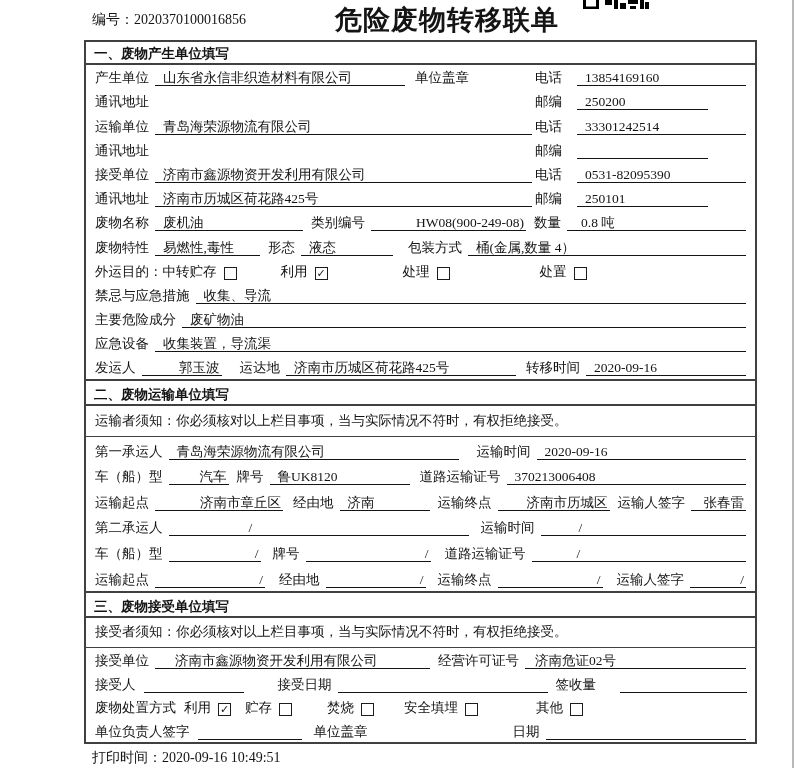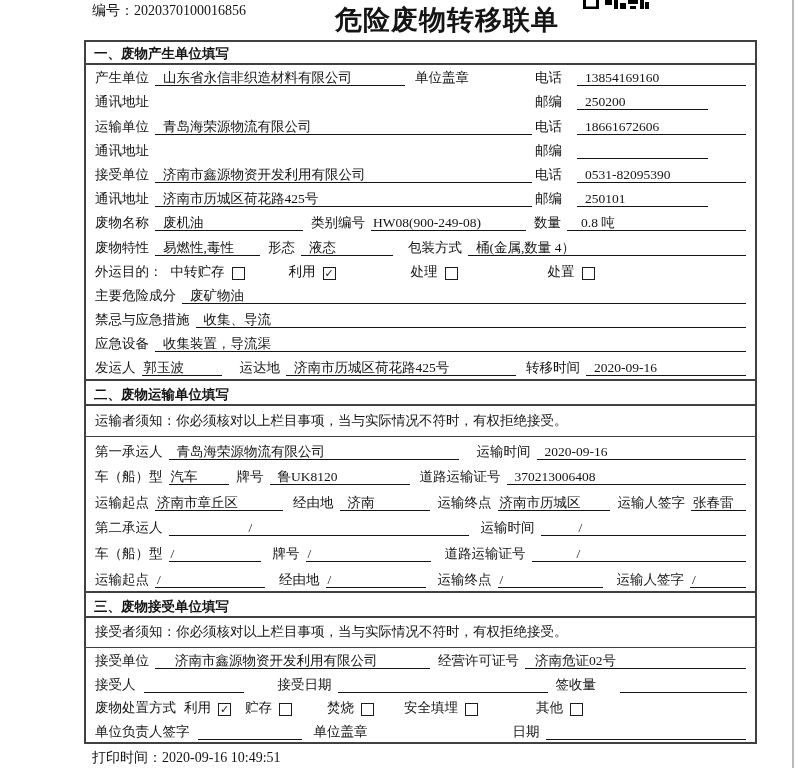--- a/index.html
+++ b/index.html
@@ -1,39 +1,39 @@
 <!DOCTYPE html>
 <html><head>
 <meta charset="utf-8">
 <style>
   *{box-sizing:border-box;margin:0;padding:0}
   html,body{width:796px;height:768px;background:#fff;overflow:hidden}
   .doc{position:relative;width:796px;height:768px;background:#fff;
        font-family:"Liberation Serif","DejaVu Serif",serif;color:#141414;font-size:13.5px}
-  .serial{position:absolute;left:92px;top:2px;font-size:14px;white-space:nowrap}
+  .serial{position:absolute;left:92px;top:11px;font-size:14px;white-space:nowrap}
   .title{position:absolute;left:0;top:2px;width:100%;text-align:center;transform:translateX(49px);
          font-size:27px;font-weight:700;letter-spacing:1px;
          font-family:"Liberation Sans","DejaVu Sans",sans-serif}
   .qr{position:absolute;left:583px;top:0;width:66px;height:9px}
   .pageedge{position:absolute;left:792px;top:0;width:2px;height:768px;background:#b9b9b9}
   .formbox{position:absolute;left:84px;top:40px;width:673px;height:704px;border:2px solid #404040;
            display:flex;flex-direction:column;background:#fff}
   .sechead{flex:0 0 21px;font-family:"Liberation Sans","DejaVu Sans",sans-serif;font-weight:700;
            font-size:13.5px;padding:3px 0 0 8px;border-bottom:2px solid #404040;white-space:nowrap}
   .sechead.mid{flex:0 0 26px;border-top:2px solid #404040;padding-top:5px}
   .noterow{flex:0 0 30.5px;border-bottom:1.5px solid #404040;display:flex;align-items:center;
            padding:0 9px;white-space:nowrap}
   .row{display:flex;align-items:flex-end;padding:0 9px 3px 9px;min-width:0}
   .row.h1{flex:0 0 24.2px}
   .row.h2{flex:0 0 25.6px}
   .row.h3{flex:0 0 23.8px}
   .lbl{white-space:nowrap;flex-shrink:0;line-height:16px}
   .uv{border-bottom:1px solid #141414;height:16px;line-height:16px;margin-left:6px;
       white-space:nowrap;flex-shrink:0;padding:0 2px 0 8px;overflow:hidden;display:block}
-  .uv.c{text-align:left;padding:0 2px}
+  .uv.c{text-align:right;padding:0 2px}
   .uv.grow{flex:1 1 auto;min-width:0}
   .uv.grow.bfr{margin-right:3px}
   .rg{margin-left:auto;display:flex;align-items:flex-end;flex:0 0 211px}
   .rg .lbl{width:28px}
   .rg .uv{flex:1 1 auto;margin-left:14px}
   .rg .uv.short{flex:0 0 131px;margin-right:38px}
   .cbi{display:flex;align-items:flex-end;flex-shrink:0}
   .box{width:13px;height:13px;border:1.5px solid #1c1c1c;margin-left:7px;display:flex;
        align-items:center;justify-content:center;font-family:"DejaVu Sans",sans-serif;
        font-size:11px;font-weight:700;line-height:1;flex-shrink:0}
@@ -83,21 +83,21 @@
         <span class="lbl">邮编</span>
         <span class="uv short">250200</span>
       </span>
     </div>
 
     <div class="row h1">
       <span class="lbl">运输单位</span>
       <span class="uv grow bfr">青岛海荣源物流有限公司</span>
       <span class="rg">
         <span class="lbl">电话</span>
-        <span class="uv">18661672606</span>
+        <span class="uv">33301242514</span>
       </span>
     </div>
 
     <div class="row h1">
       <span class="lbl">通讯地址</span>
       <span class="rg">
         <span class="lbl">邮编</span>
         <span class="uv short"></span>
       </span>
     </div>
@@ -133,46 +133,46 @@
       <span class="lbl">废物特性</span>
       <span class="uv" style="flex:0 0 105px">易燃性,毒性</span>
       <span class="lbl" style="margin-left:8px">形态</span>
       <span class="uv" style="flex:0 0 92px">液态</span>
       <span class="lbl" style="margin-left:15px">包装方式</span>
       <span class="uv grow">桶(金属,数量 4）</span>
     </div>
 
     <div class="row h1">
       <span class="lbl">外运目的：</span>
-      <span class="cbi" style="margin-left:8px">
+      <span class="cbi" style="margin-left:0">
         <span class="lbl">中转贮存</span>
         <span class="box"></span>
       </span>
       <span class="cbi" style="margin-left:44px">
         <span class="lbl">利用</span>
         <span class="box">✓</span>
       </span>
       <span class="cbi" style="margin-left:75px">
         <span class="lbl">处理</span>
         <span class="box"></span>
       </span>
       <span class="cbi" style="margin-left:90px">
         <span class="lbl">处置</span>
         <span class="box"></span>
       </span>
     </div>
 
     <div class="row h1">
+      <span class="lbl">禁忌与应急措施</span>
+      <span class="uv grow">收集、导流</span>
+    </div>
+
+    <div class="row h1">
       <span class="lbl">主要危险成分</span>
       <span class="uv grow">废矿物油</span>
-    </div>
-
-    <div class="row h1">
-      <span class="lbl">禁忌与应急措施</span>
-      <span class="uv grow">收集、导流</span>
     </div>
 
     <div class="row h1">
       <span class="lbl">应急设备</span>
       <span class="uv grow">收集装置，导流渠</span>
     </div>
 
     <div class="row h1">
       <span class="lbl">发运人</span>
       <span class="uv c" style="flex:0 0 80px">郭玉波</span>

